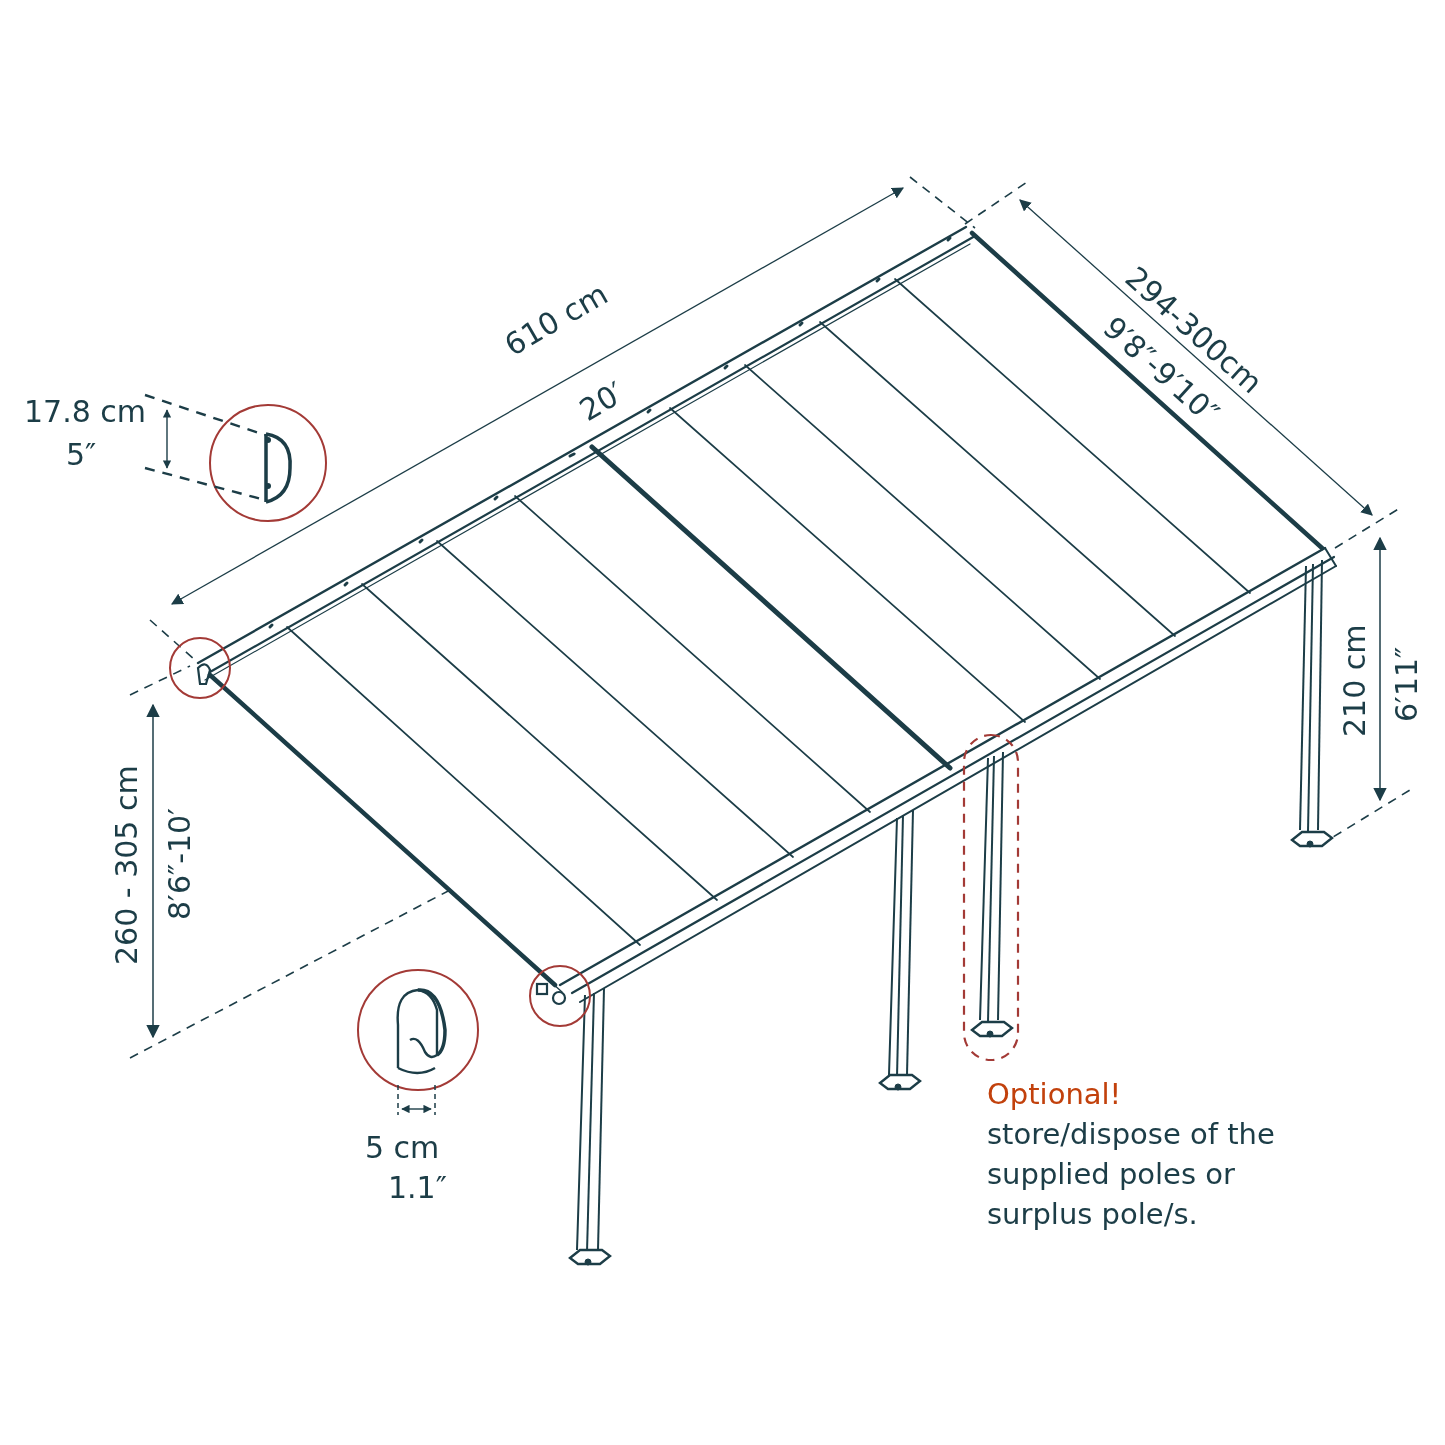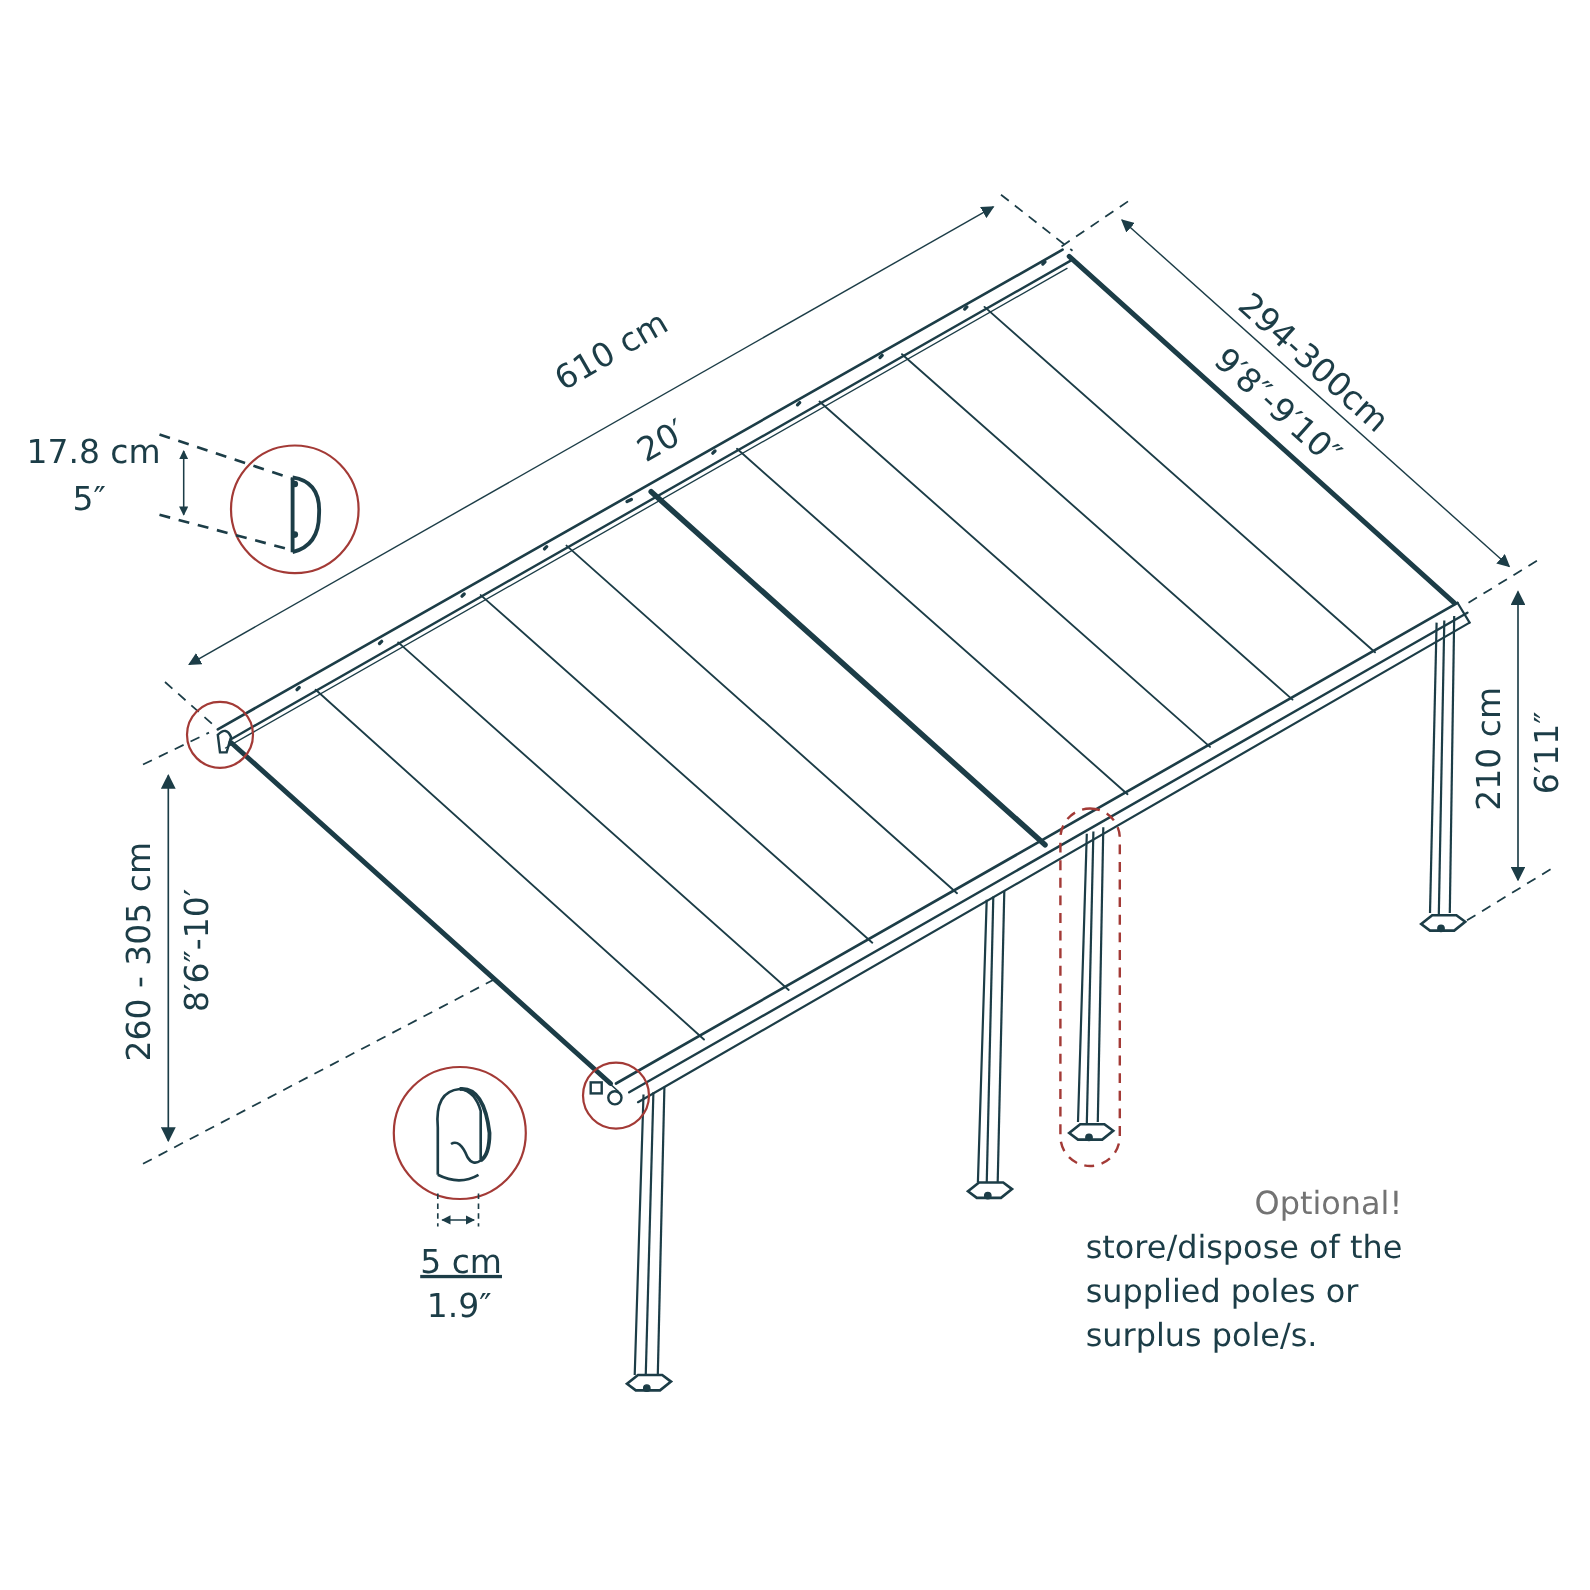--- a/index.html
+++ b/index.html
@@ -2,21 +2,21 @@
 <html><head>
 <meta charset="utf-8">
 <style>
   html, body { margin: 0; padding: 0; background: #ffffff; }
   body { width: 1445px; height: 1445px; position: relative; overflow: hidden; font-family: "DejaVu Sans", sans-serif; }
   #diagram { position: absolute; left: 0; top: 0; width: 1445px; height: 1445px; }
   .lbl { position: absolute; color: #1c3d47; font-family: "DejaVu Sans", sans-serif; white-space: nowrap; line-height: 1; }
   .lbl-lg { font-size: 30px; }
   .center { text-align: center; }
   .note { position: absolute; left: 987px; top: 1074px; font-size: 29px; line-height: 40px; color: #1c3d47; font-family: "DejaVu Sans", sans-serif; }
-  .note .note-title { color: #737373; text-align: right; }
+  .note .note-title { color: #c2410c; }
   .note div { white-space: nowrap; }
 </style>
 </head>
 <body>
 
 <svg id="diagram" width="1445" height="1445" viewBox="0 0 1445 1445" xmlns="http://www.w3.org/2000/svg">
   <defs>
     <marker id="arr" viewBox="0 0 10 10" refX="9" refY="5" markerWidth="9" markerHeight="9" orient="auto-start-reverse">
       <path d="M0,0 L10,5 L0,10 z" fill="#1c3d47"></path>
     </marker>
@@ -166,21 +166,21 @@
 
 <div class="lbl lbl-lg" style="left:1340px; top:737px; transform: rotate(-90deg); transform-origin: left top;">210 cm</div>
 <div class="lbl lbl-lg" style="left:1392px; top:722px; transform: rotate(-90deg); transform-origin: left top;">6′11″</div>
 
 <div class="lbl lbl-lg" style="left:112px; top:965px; transform: rotate(-90deg); transform-origin: left top;">260 - 305 cm</div>
 <div class="lbl lbl-lg" style="left:165px; top:920px; transform: rotate(-90deg); transform-origin: left top;">8′6″-10′</div>
 
 <div class="lbl lbl-lg" style="left:24px; top:397px;">17.8 cm</div>
 <div class="lbl lbl-lg" style="left:66px; top:440px;">5″</div>
 
-<div class="lbl lbl-lg" style="left:382px; top:1133px;text-decoration:underline;">5 cm</div>
-<div class="lbl lbl-lg" style="left:388px; top:1173px;">1.9″</div>
+<div class="lbl lbl-lg" style="left:365px; top:1133px;">5 cm</div>
+<div class="lbl lbl-lg" style="left:388px; top:1173px;">1.1″</div>
 
 <div class="note">
   <div class="note-title">Optional!</div>
   <div>store/dispose of the</div>
   <div>supplied poles or</div>
   <div>surplus pole/s.</div>
 </div>
 
 </body></html>

